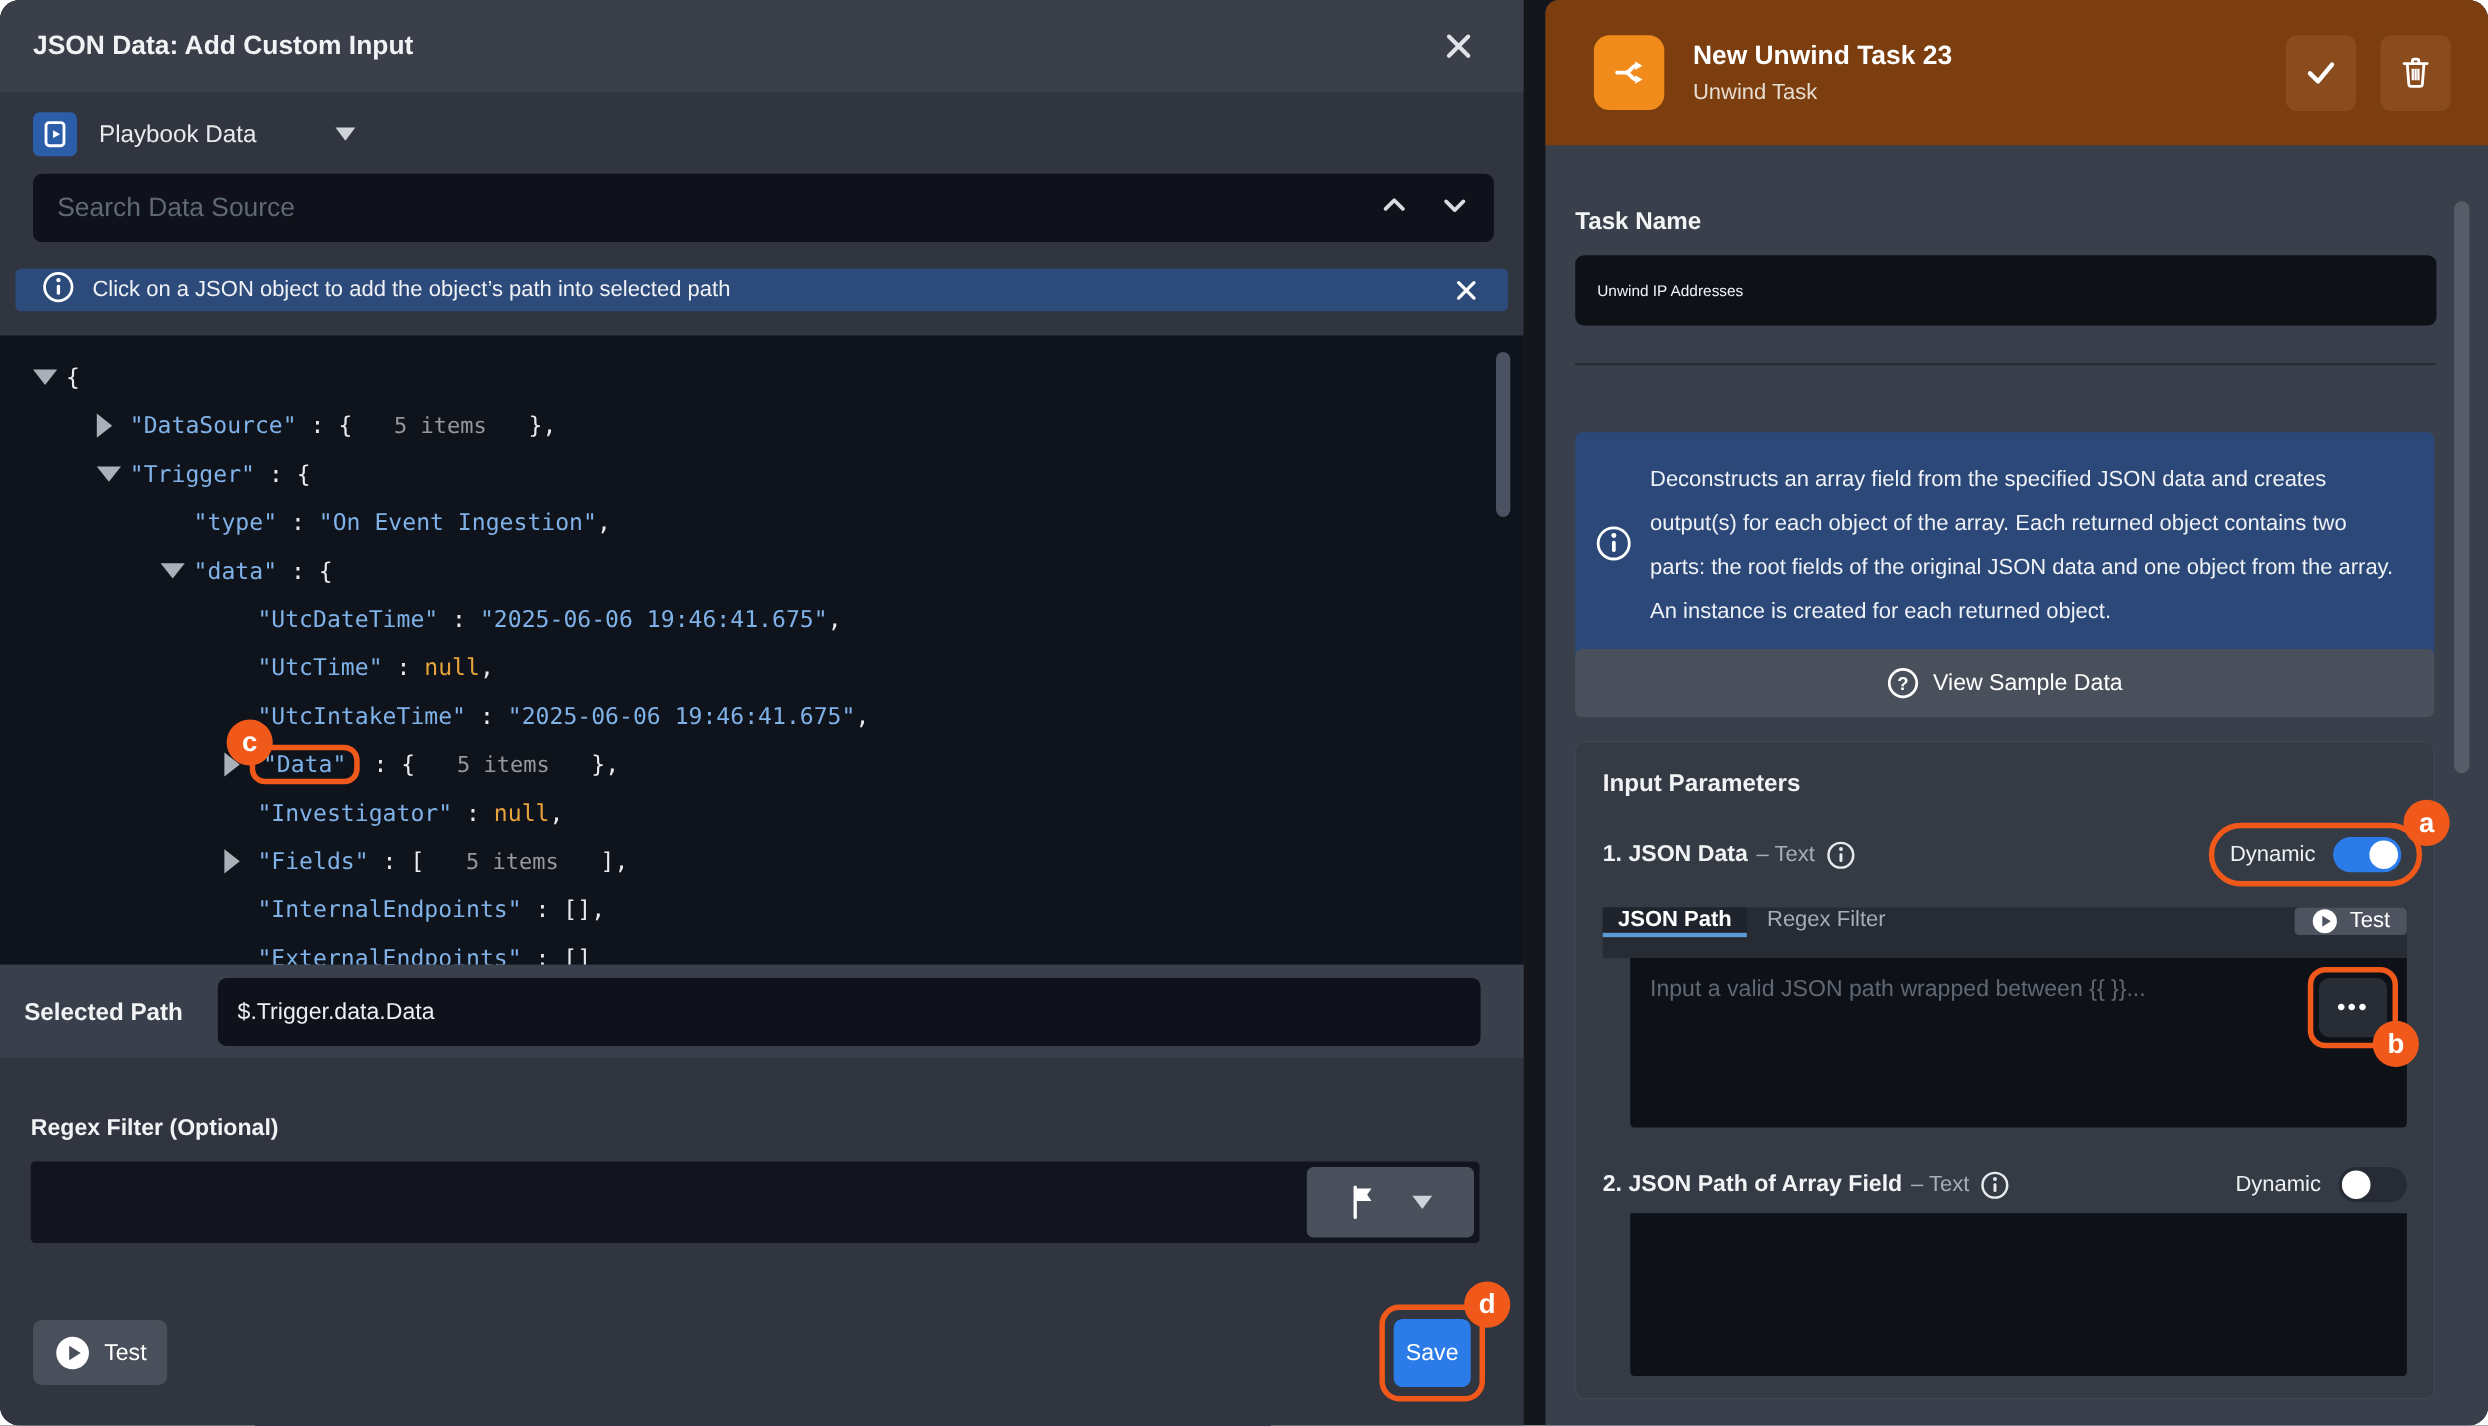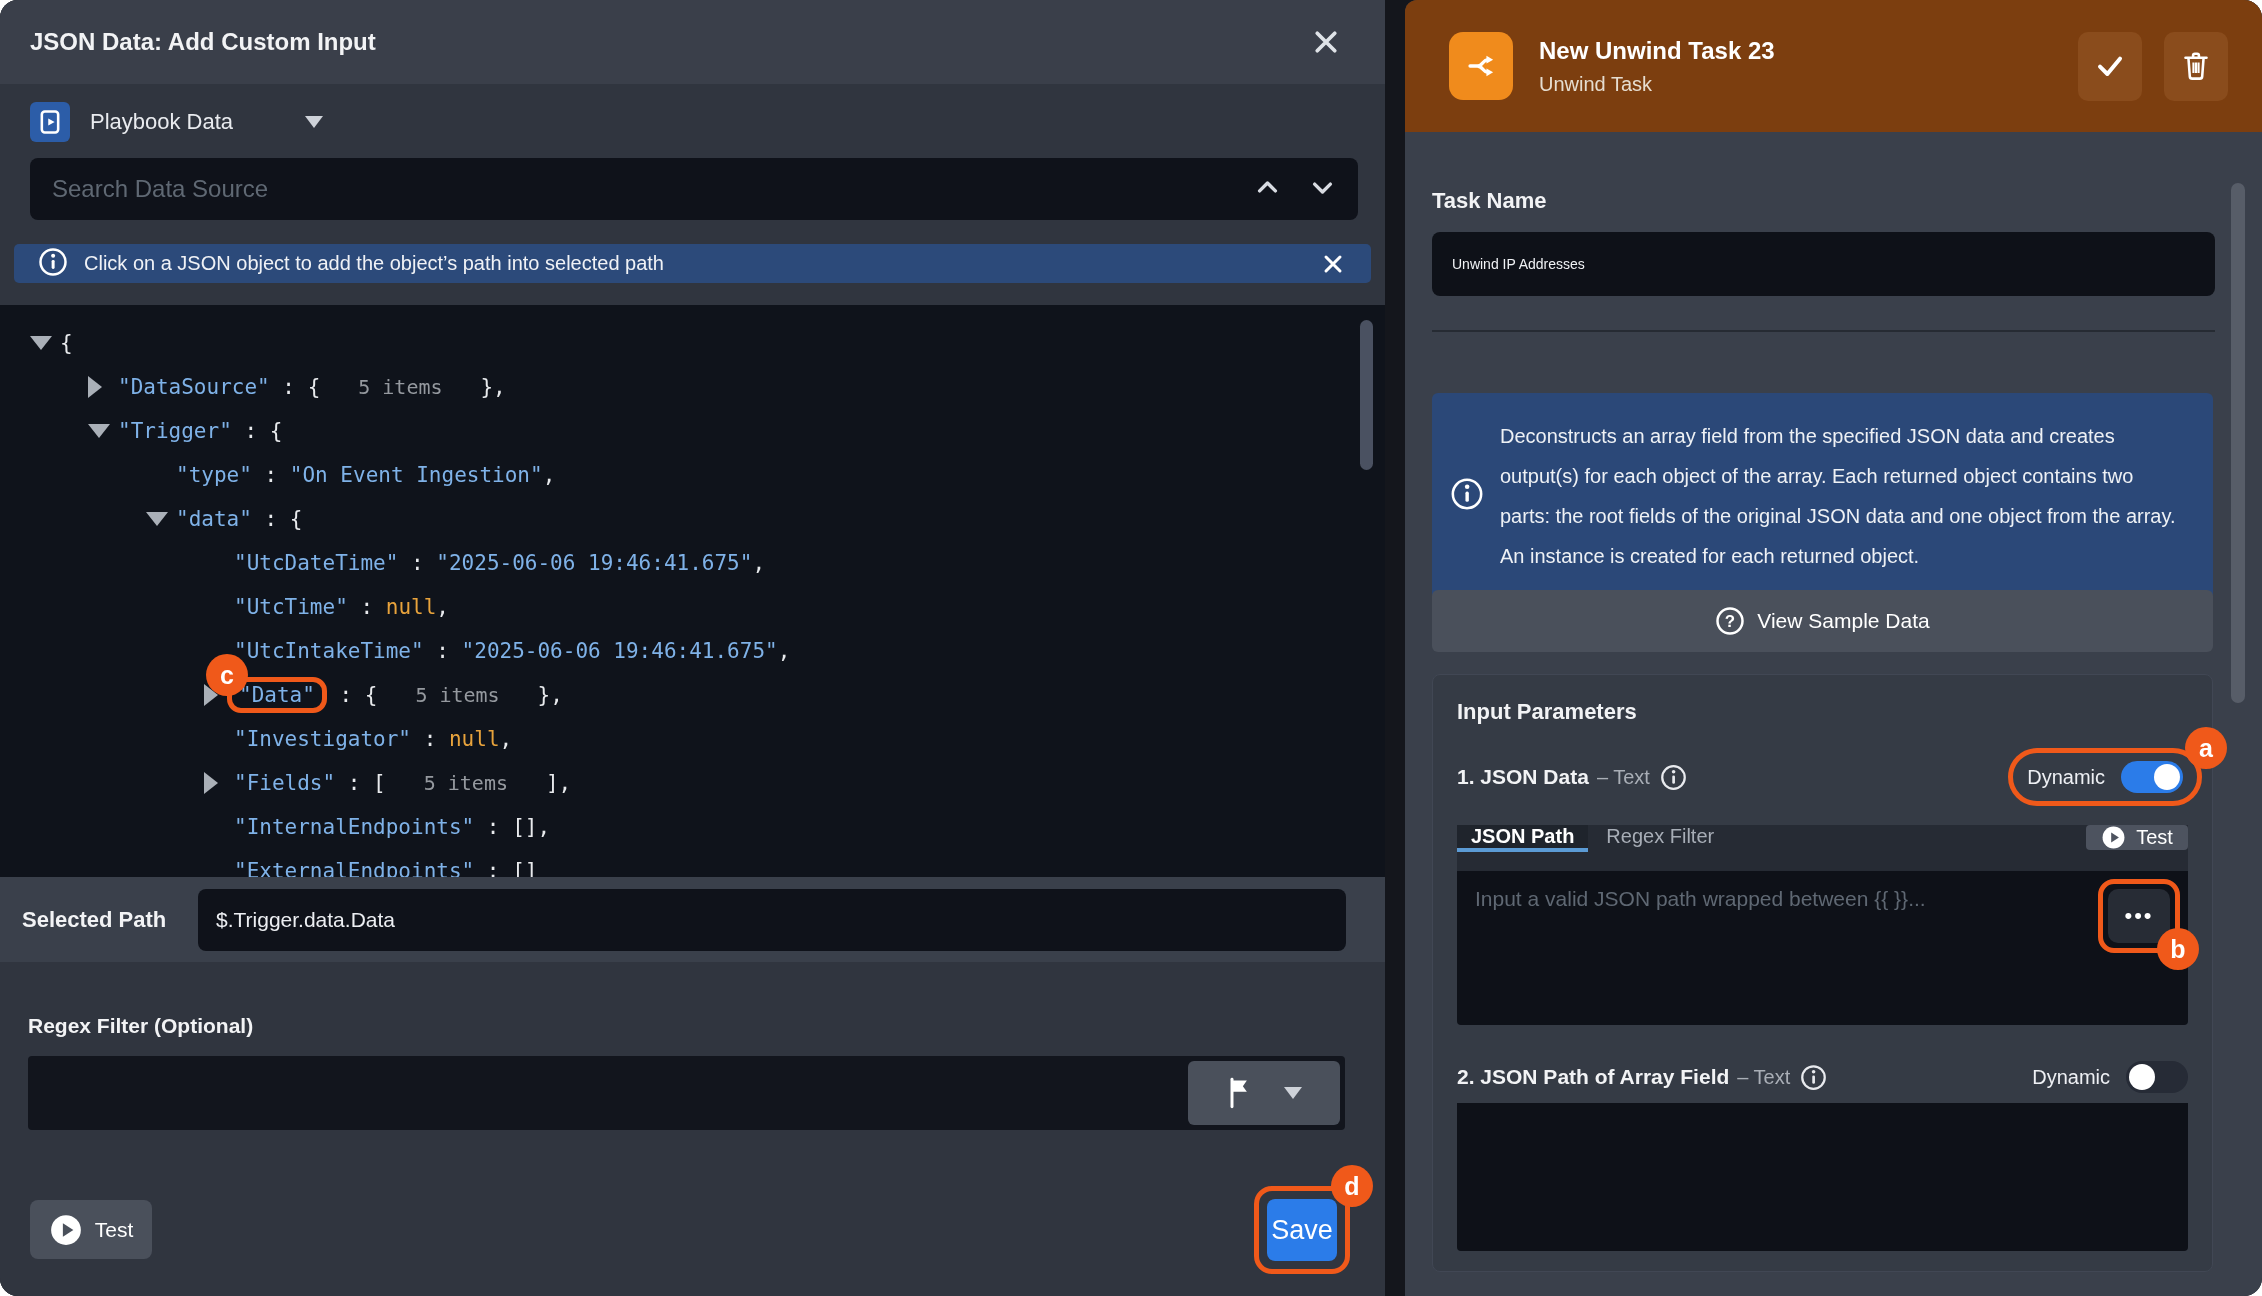--- a/index.html
+++ b/index.html
@@ -50,21 +50,21 @@
 
   .regex-area{position:absolute;left:0;top:962px;width:1385px;height:334px;background:#30353f;}
   .regex-label{position:absolute;left:28px;top:52px;font-size:21px;font-weight:bold;color:#f2f3f5;}
   .regex-box{position:absolute;left:28px;top:94px;width:1317px;height:74px;background:#12151d;border-radius:4px;}
   .regex-input{position:absolute;left:0;top:0;width:100%;height:100%;background:transparent;border:none;outline:none;color:#eceef2;font-size:21px;padding:0 180px 0 18px;font-family:"Liberation Sans",sans-serif;}
   .flag-btn{position:absolute;right:5px;top:5px;width:152px;height:64px;background:#4a505b;border-radius:6px;display:flex;align-items:center;justify-content:center;gap:30px;cursor:pointer;}
 
   .btn-gray{background:#4a505b;border:none;border-radius:8px;color:#fff;font-size:21px;display:flex;align-items:center;justify-content:center;gap:12px;cursor:pointer;font-family:"Liberation Sans",sans-serif;}
   .dlg-test{position:absolute;left:30px;top:238px;width:122px;height:59px;}
   .save-wrap{position:absolute;left:1254px;top:224px;width:96px;height:88px;border:5px solid #f0591a;border-radius:18px;display:flex;align-items:center;justify-content:center;}
-  .save-btn{width:70px;height:62px;background:#2b7ce9;border:none;border-radius:8px;color:#fff;font-size:27px;cursor:pointer;font-family:"Liberation Sans",sans-serif;}
+  .save-btn{width:70px;height:62px;background:#2b7ce9;border:none;border-radius:8px;color:#fff;font-size:21px;cursor:pointer;font-family:"Liberation Sans",sans-serif;}
   .badge-d{top:-26px;right:-28px;left:auto;}
   .save-wrap .annot-badge{position:absolute;}
 
   
   .panel{position:absolute;left:1405px;top:0;width:857px;height:1296px;background:#3a404b;border-top-left-radius:12px;}
   .panel-header{position:absolute;left:0;top:0;width:100%;height:132px;background:#7c3e0f;border-top-left-radius:12px;display:flex;align-items:center;padding:0 34px 0 44px;}
   .task-icon{width:64px;height:68px;background:#f08b1c;border-radius:14px;display:flex;align-items:center;justify-content:center;flex-shrink:0;}
   .hdr-texts{margin-left:26px;}
   .hdr-title{font-size:24px;font-weight:bold;color:#ffffff;}
   .hdr-sub{font-size:20px;color:#e6ddd0;margin-top:8px;}
@@ -96,21 +96,21 @@
   .toggle.off .knob{left:3px;}
   .annot-wrap{position:relative;display:flex;align-items:center;gap:16px;border:5px solid #f0591a;border-radius:32px;padding:8px 14px;margin:-13px -14px -13px auto;}
   .badge-a{top:-26px;right:-30px;left:auto;}
 
   .tab-row{display:flex;align-items:flex-start;height:46px;margin-top:26px;background:#262b34;}
   .tab{display:flex;align-items:center;padding:0 14px;font-size:20px;cursor:pointer;}
   .tab.active{color:#fff;font-weight:bold;background:#1f242c;border-bottom:4px solid #5b9bd5;}
   .tab.inactive{color:#a7adb6;padding:0 18px;}
   .tab-test{margin-left:auto;width:102px;border-radius:4px;background:#4d535f;font-size:20px;gap:10px;}
 
-  .ta-wrap{position:relative;height:154px;}
+  .ta-wrap{position:relative;height:154px;margin-left:25px;}
   .textarea{width:100%;height:100%;background:#0e1118;border:none;outline:none;border-radius:0 0 4px 4px;resize:none;color:#e9ebef;font-size:21px;padding:16px 18px;font-family:"Liberation Sans",sans-serif;}
   .textarea::placeholder{color:#5f6873;}
   .ellipsis-ring{position:absolute;top:8px;right:8px;border:5px solid #f0591a;border-radius:16px;padding:5px;}
   .ellipsis-btn{width:62px;height:54px;background:#272c35;border:none;border-radius:10px;color:#fff;font-size:22px;letter-spacing:2px;cursor:pointer;display:flex;align-items:center;justify-content:center;}
   .badge-b{bottom:-22px;right:-24px;top:auto;left:auto;}
   .ellipsis-ring .annot-badge{position:absolute;}
 
   .ta2{height:148px;margin-top:4px;}
   .panel-scroll{position:absolute;right:17px;top:183px;width:14px;height:520px;background:#575d68;border-radius:7px;}
 </style>

